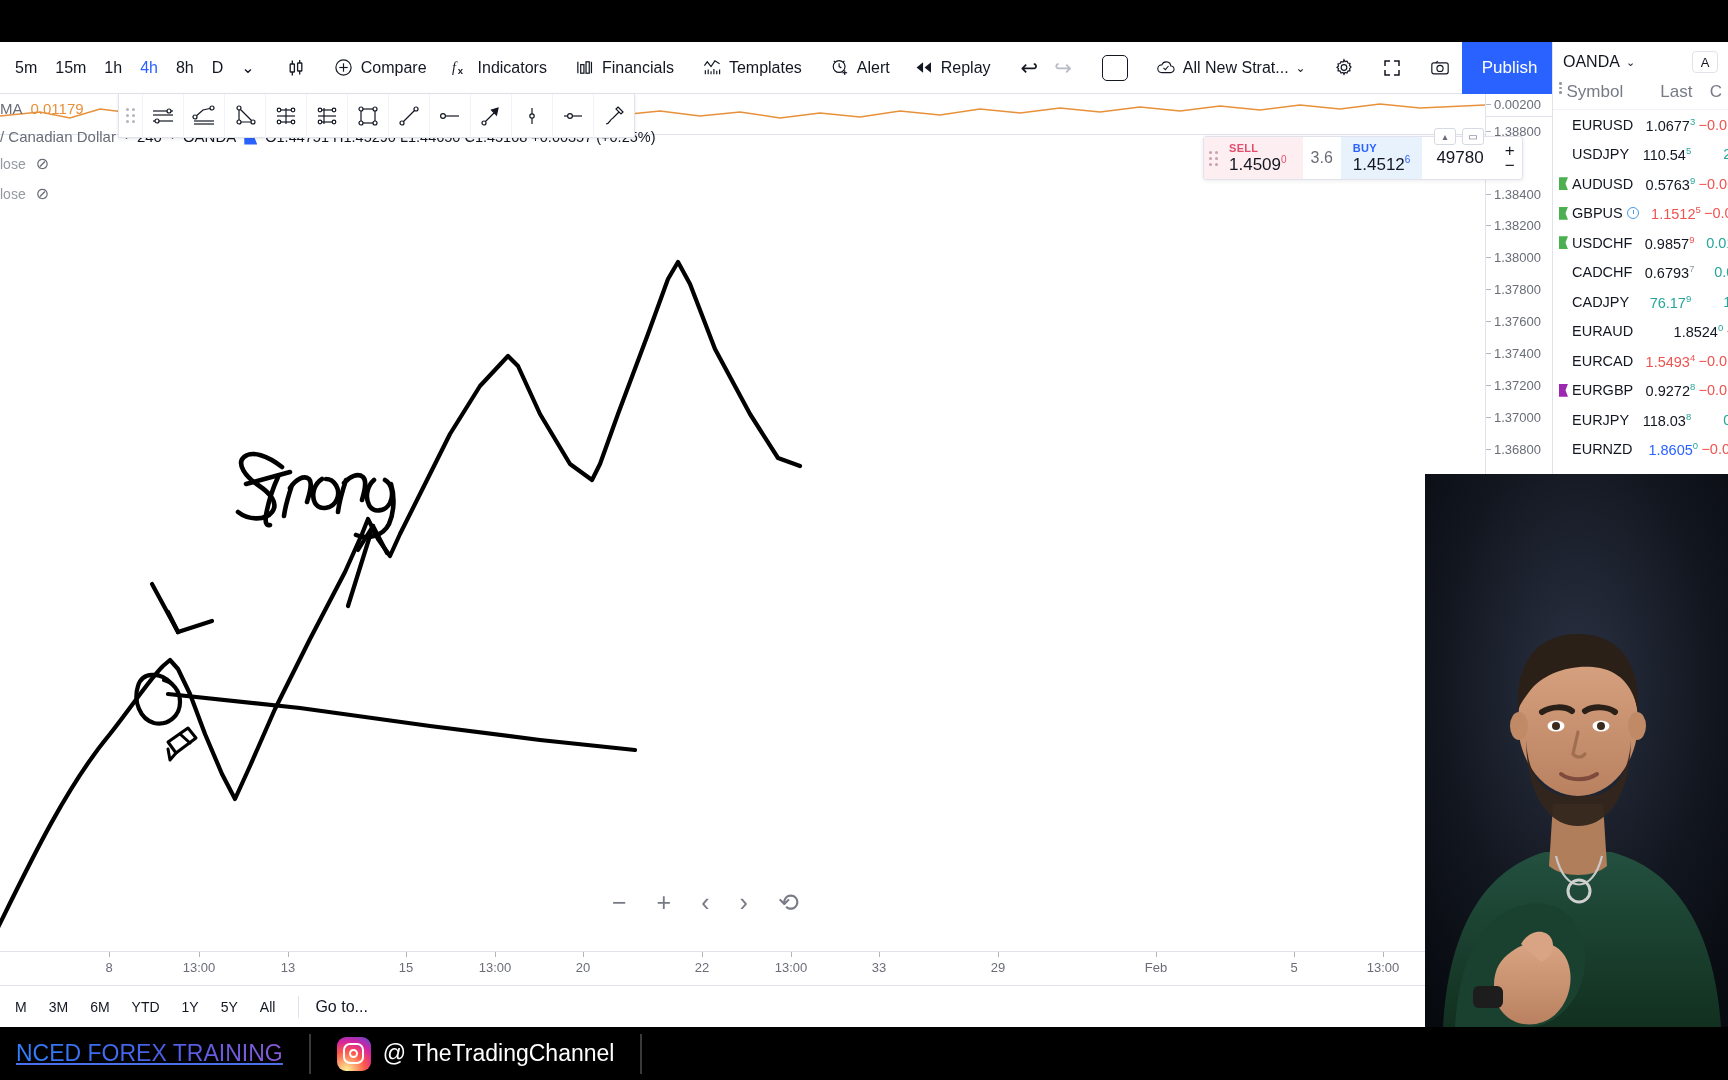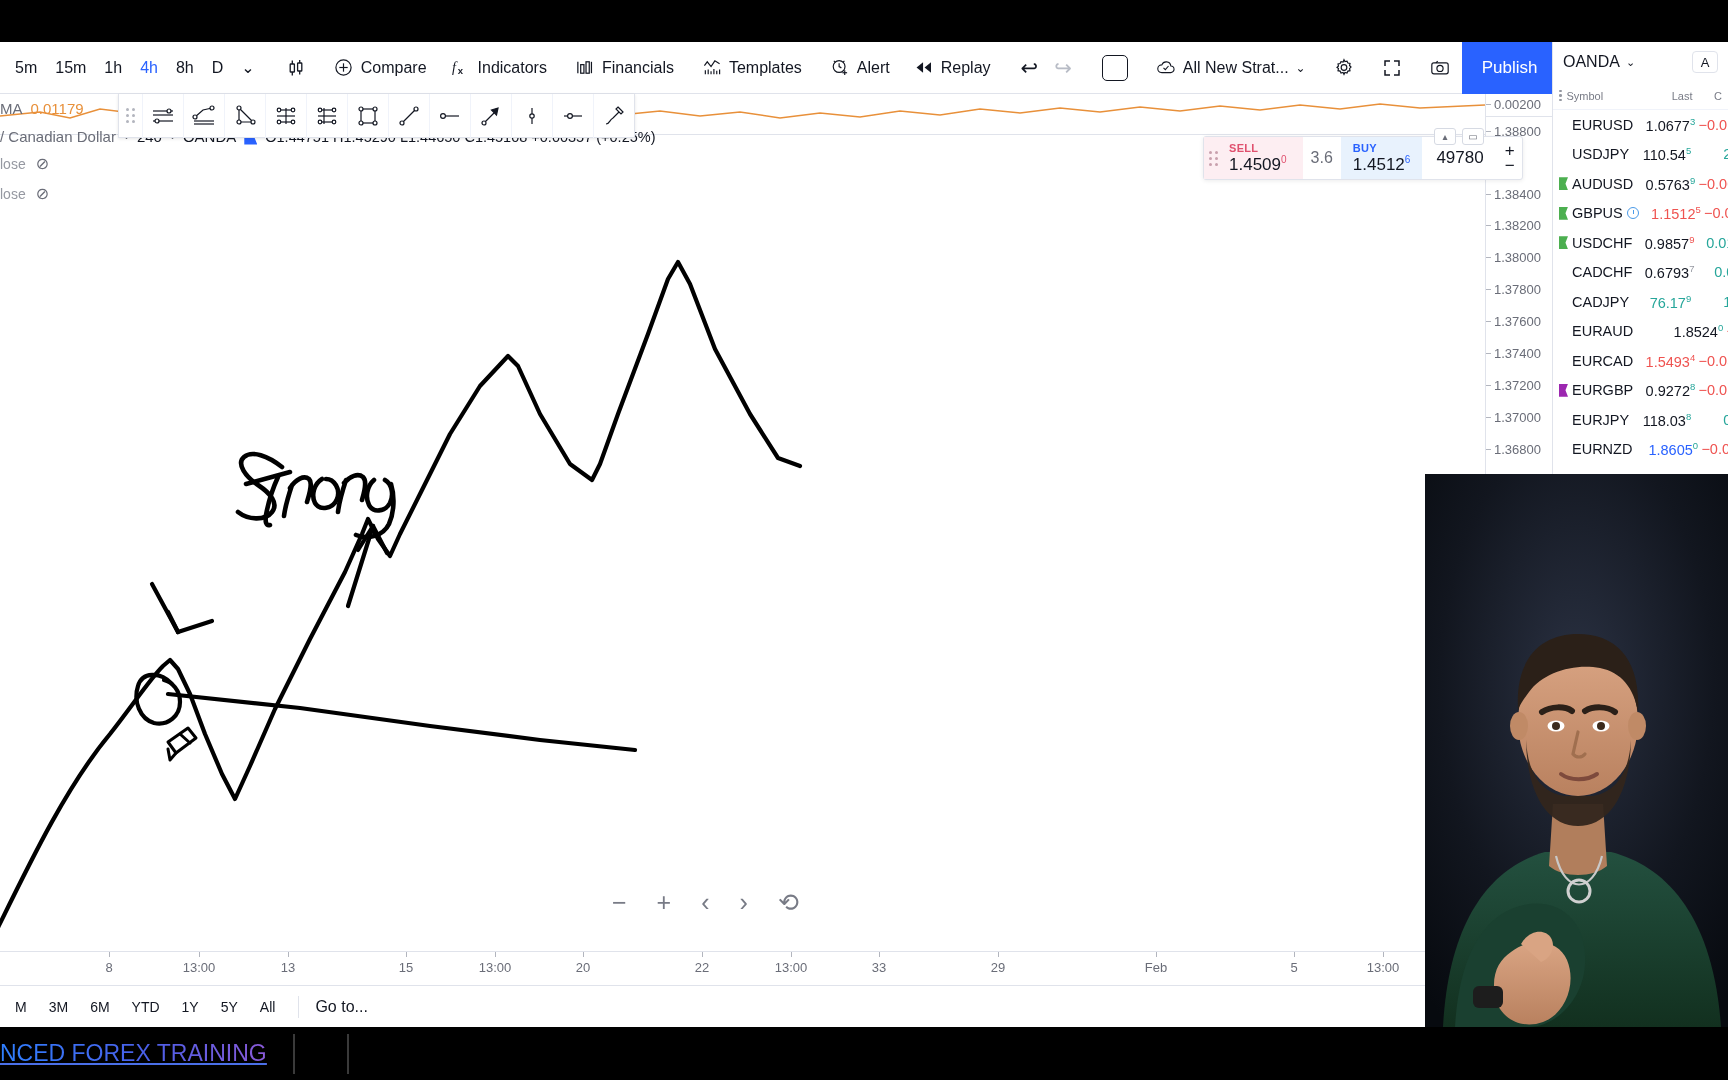--- a/index.html
+++ b/index.html
@@ -147,21 +147,21 @@
   
   .watchlist {
     position:absolute; left:1552px; top:42px; width:176px; height:985px;
     background:#fff; border-left:1px solid #e0e3eb;
   }
   .wl-head { display:flex; align-items:center; height:40px; padding:0 10px; gap:6px;}
   .wl-title { font-size:16px; color:#131722;}
   .wl-chev { font-size:11px; color:#131722;}
   .wl-addbox { margin-left:auto; width:26px; height:22px; border:1px solid #e0e3eb; border-radius:4px;
                display:flex; align-items:center; justify-content:center; font-size:13px; color:#131722;}
-  .wl-cols { display:flex; align-items:center; height:28px; padding:0 6px; font-size:11px; color:#787b86;
+  .wl-cols { display:flex; height:28px; padding:0 6px; font-size:17px; color:#787b86;
              border-bottom:1px solid #f0f3fa;}
   .wl-dots { display:flex; flex-direction:column; gap:2px; margin-right:5px;}
   .wl-dots i { width:2.5px; height:2.5px; background:#9598a1; border-radius:50%; display:block;}
   .wl-c1 { flex:0 0 70px; }
   .wl-c2 { flex:0 0 56px; text-align:right;}
   .wl-c3 { flex:1 1 auto; text-align:right;}
   .wl-row { display:flex; align-items:center; height:29.5px; padding:0 6px; font-size:14.5px; cursor:pointer;}
   .wl-flag { width:9px; height:13px; margin-right:4px; flex:0 0 9px;
              clip-path: polygon(0 0,100% 0,72% 50%,100% 100%,0 100%); background:transparent;}
   .wl-sym { flex:1 1 auto; color:#131722; display:flex; align-items:center; gap:4px; white-space:nowrap;}
@@ -178,21 +178,21 @@
     position:absolute; left:1425px; top:474px; width:303px; height:553px;
     overflow:hidden; background:#0d0d12;
   }
 
   
   .banner {
     position:absolute; left:0; top:1027px; width:1728px; height:53px;
     background:#000; display:flex; align-items:center;
   }
   .bn-seg { display:flex; align-items:center; height:53px; }
-  .bn1 { padding-left:0;text-align:right; }
+  .bn1 { padding-left:16px;text-align:right; }
   .bn-link { color:#2f7fff; text-decoration:underline; font-size:23px; white-space:nowrap;}
   .bn-link.grad { background:linear-gradient(90deg,#2f7fff 0%,#4a5fe8 55%,#8a5ad8 100%);
                   -webkit-background-clip:text; background-clip:text; color:transparent;
                   text-decoration-color:#4a6fe8;}
   .bn-txt { color:#fff; font-size:23px; white-space:nowrap;}
   .bn-div { width:2px; height:40px; background:#3a3a3a; margin:0 26px;}
   .ig-icon { width:34px; height:34px; border-radius:9px; margin-right:12px;
              background:radial-gradient(circle at 28% 98%, #fdf497 0%, #fd5949 45%, #d6249f 70%, #285AEB 110%);
              display:flex; align-items:center; justify-content:center; flex:0 0 34px;}
   .ig-icon .sq { width:21px; height:21px; border:2.4px solid #fff; border-radius:7px;
@@ -862,16 +862,24 @@
 
       <rect x="48" y="512" width="30" height="22" rx="6" fill="#1d1d1d"></rect>
     </svg>
   </div>
 
   <div class="banner">
     <div class="bn-seg bn1">
       <span class="bn-link grad">NCED FOREX TRAINING</span>
     </div>
     <div class="bn-div"></div>
+    <div class="bn-seg">
+      <span class="ig-icon">
+          <span class="sq">
+            <span class="ci"></span>
+          </span>
+        </span>
+      <span class="bn-txt">@ TheTradingChannel</span>
+    </div>
     <div class="bn-div"></div>
   </div>
 
 </div>
 
 </body></html>

